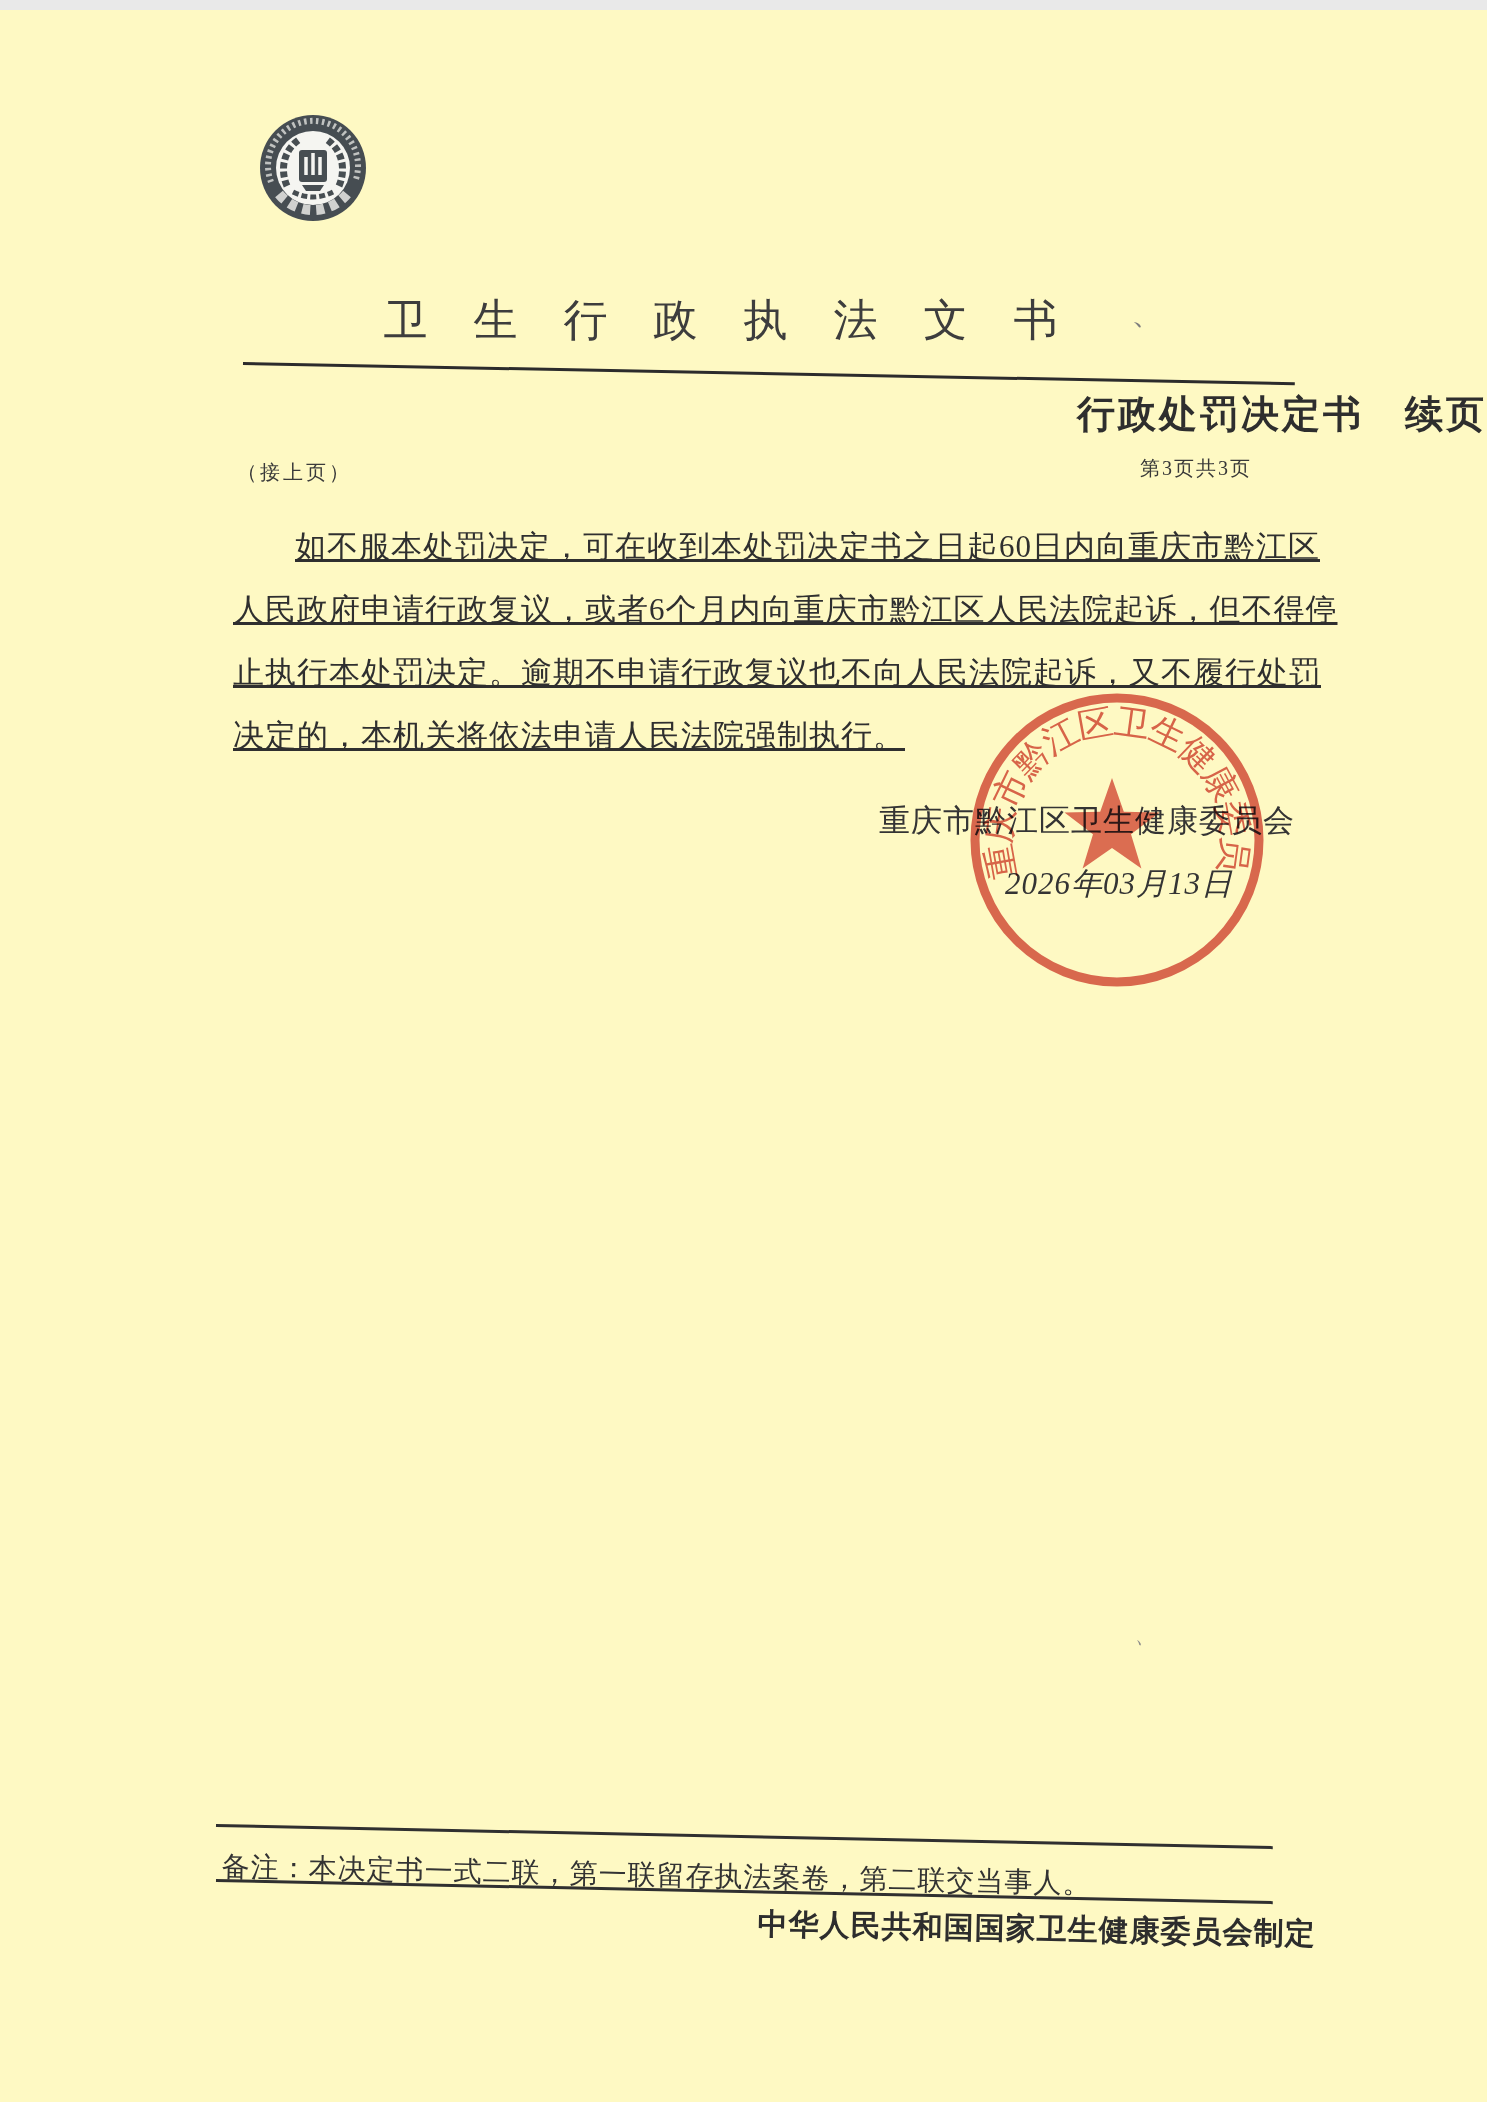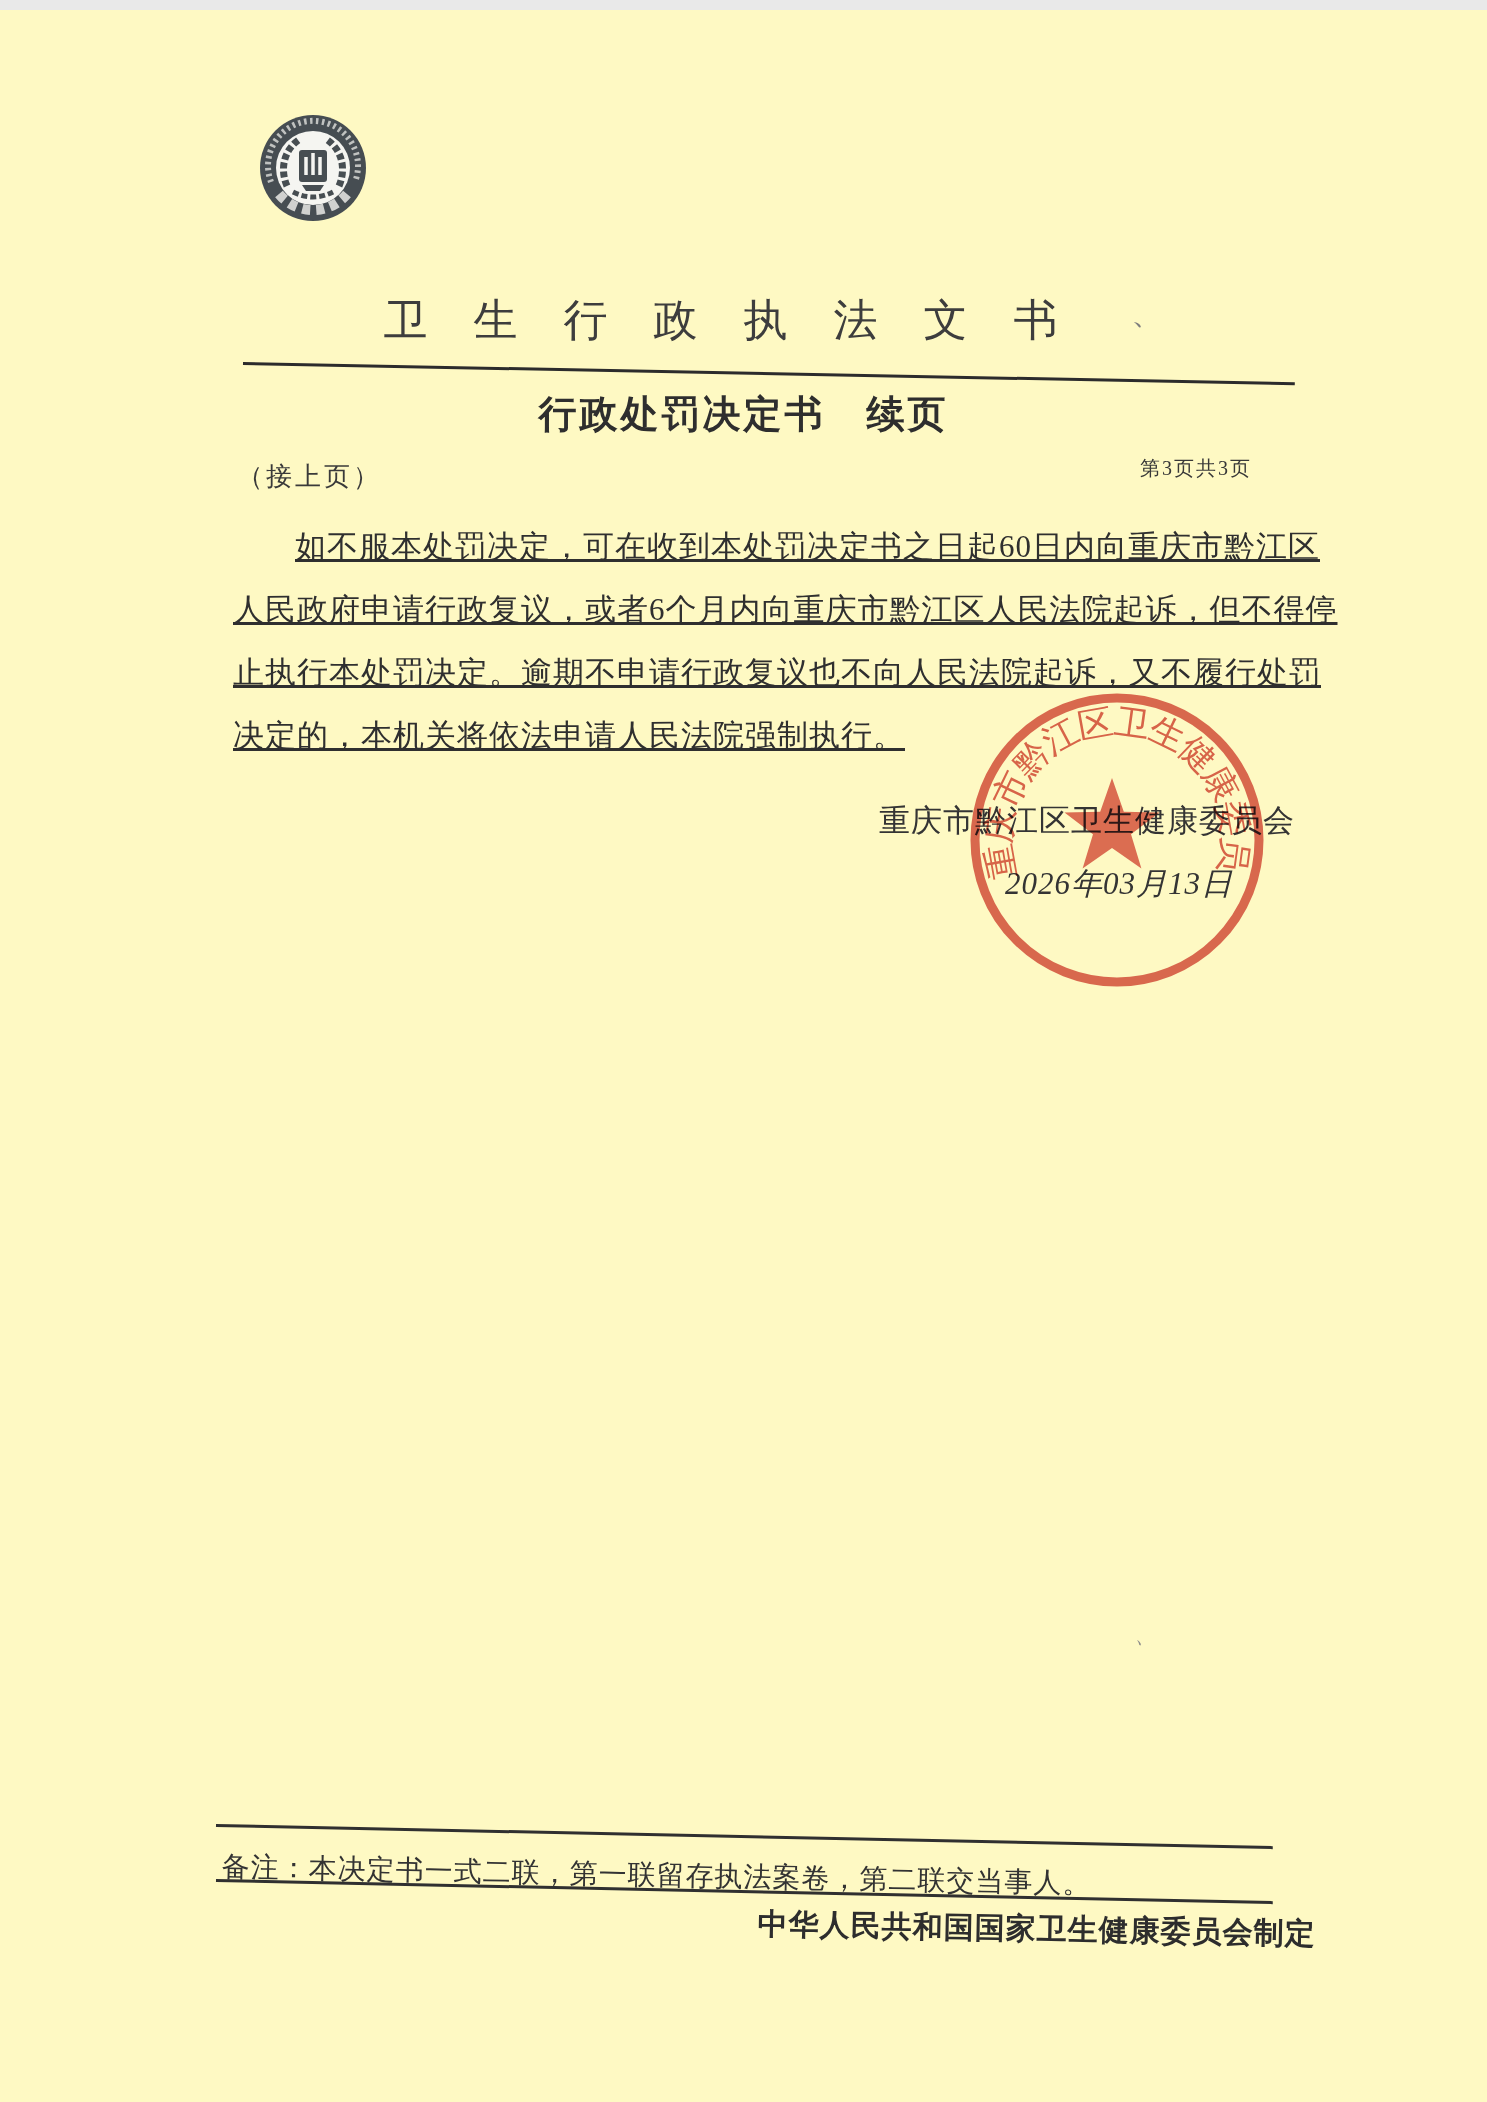--- a/index.html
+++ b/index.html
@@ -28,30 +28,30 @@
     font-size:30px;color:#7d7d7d;
     transform:rotate(-8deg);
   }
   .title-rule{
     top:352px;left:243px;width:1052px;height:3px;
     background:#2c2c2c;
     transform:rotate(1.1deg);transform-origin:left center;
   }
   .doc-title{
     top:379px;left:0;width:100%;
-    text-align:center;
+    text-align:right;
     font-family:"Liberation Sans","DejaVu Sans",sans-serif;
     font-weight:bold;
     font-size:38px;
     letter-spacing:3px;
     color:#2e2e2e;
   }
   .continuation-note{
     top:449px;left:237px;
-    font-size:26px;letter-spacing:3px;color:#3a3a3a;
+    font-size:20px;letter-spacing:3px;color:#3a3a3a;
   }
   .page-number{
     top:445px;left:1140px;
     font-size:20px;letter-spacing:2px;color:#383838;
   }
 
   
   .body-text{
     top:505px;left:233px;width:1078px;
     font-size:31px;

